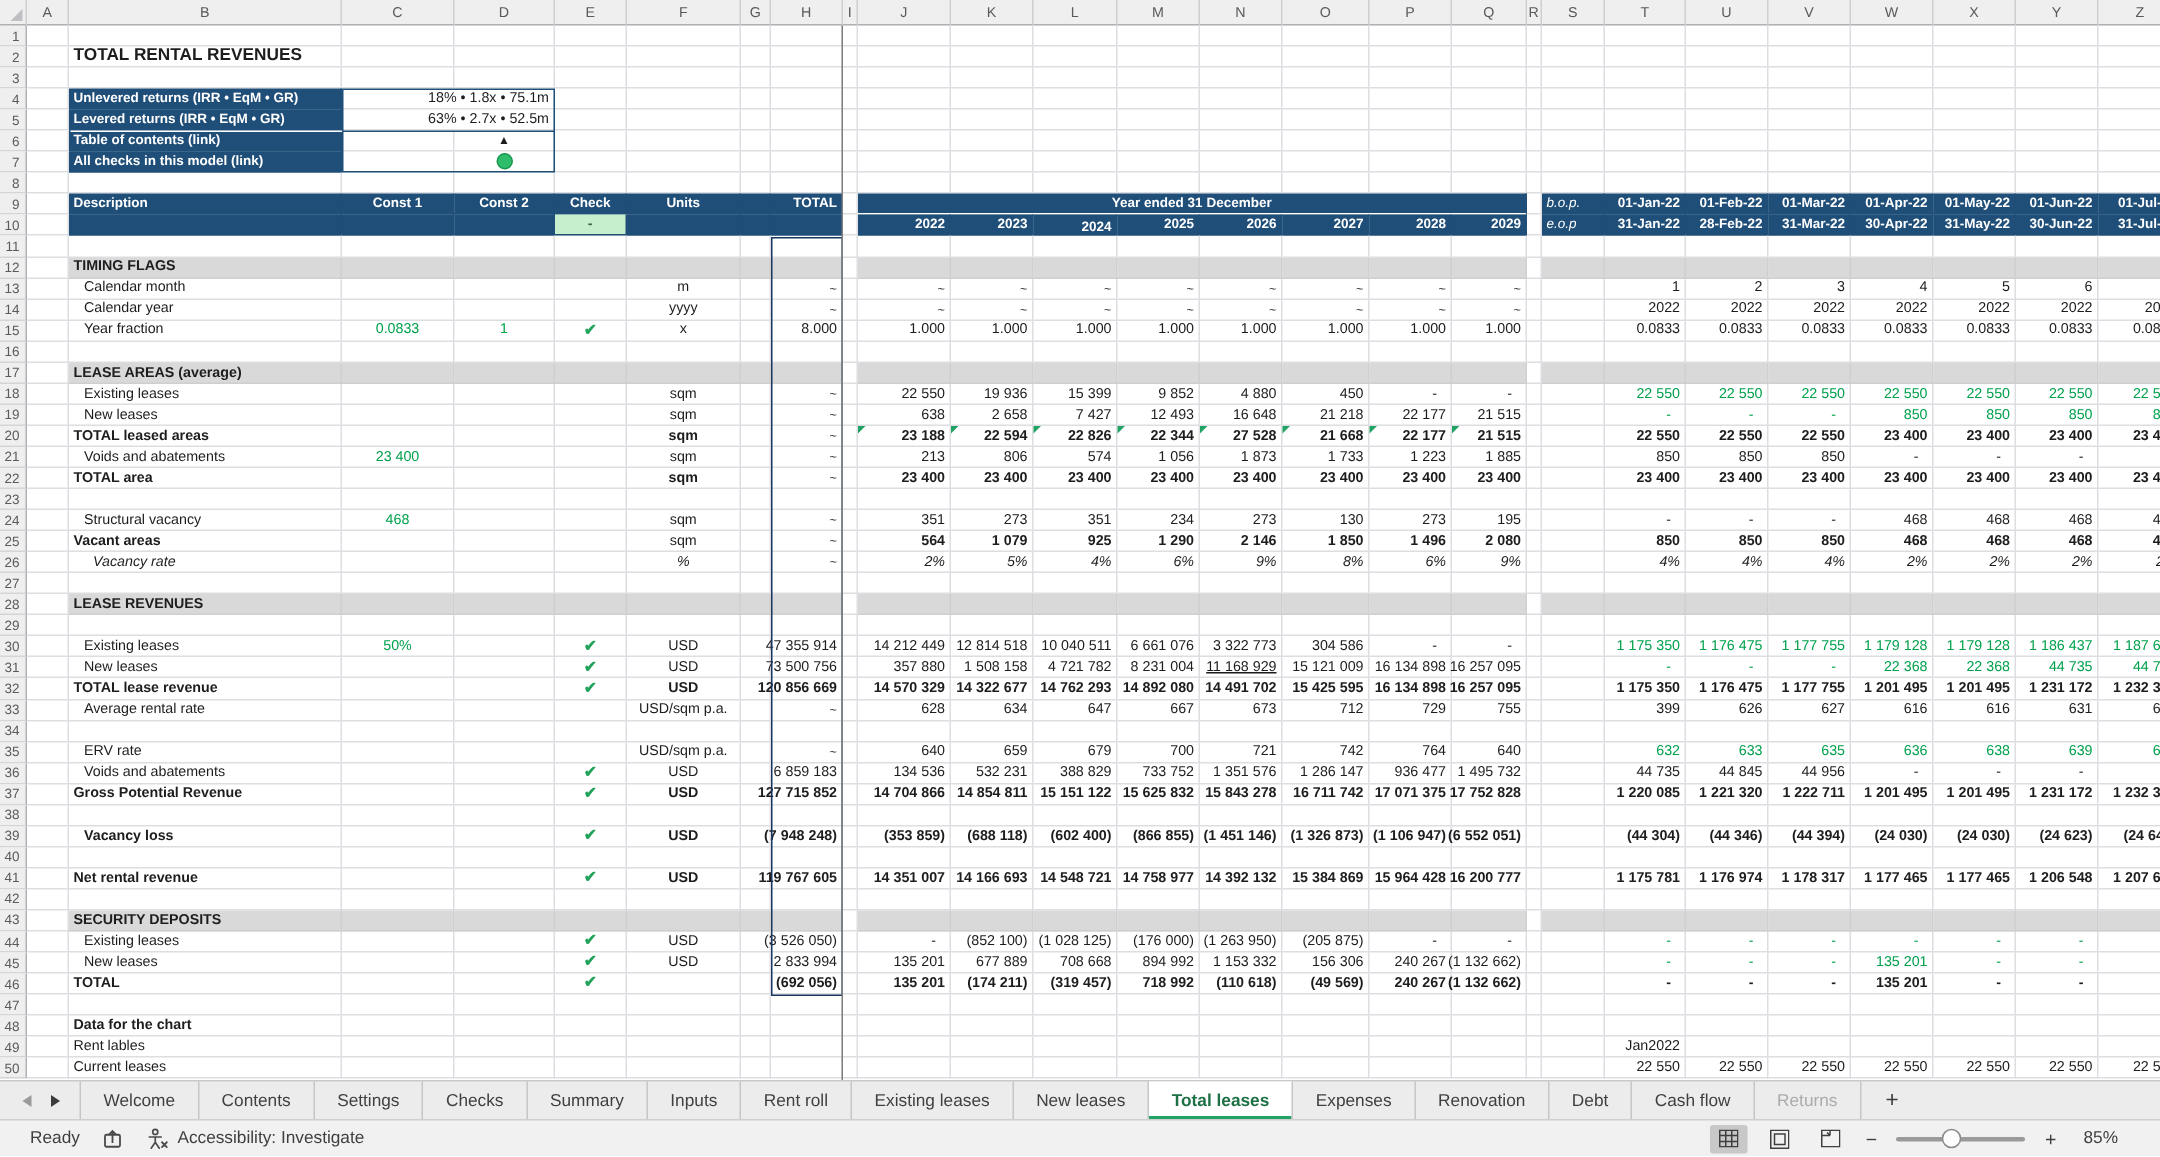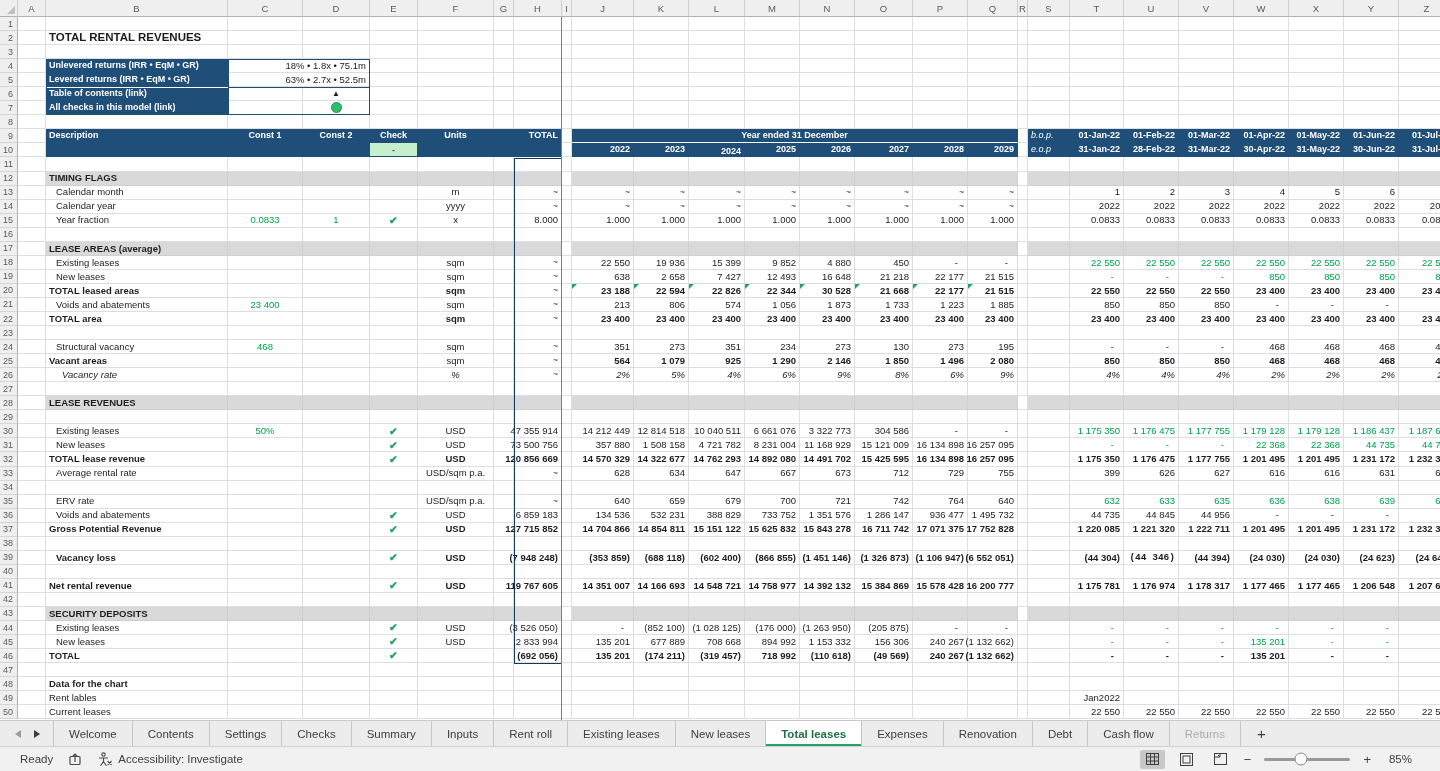--- a/index.html
+++ b/index.html
@@ -1005,21 +1005,21 @@
           </div>
           <div class="cell r b" style="width: 56px;">
             <span class="tx">22 826</span>
             <span class="cmt"></span>
           </div>
           <div class="cell r b" style="width: 55px;">
             <span class="tx">22 344</span>
             <span class="cmt"></span>
           </div>
           <div class="cell r b" style="width: 55px;">
-            <span class="tx">30 528</span>
+            <span class="tx">27 528</span>
             <span class="cmt"></span>
           </div>
           <div class="cell r b" style="width: 58px;">
             <span class="tx">21 668</span>
             <span class="cmt"></span>
           </div>
           <div class="cell r b" style="width: 55px;">
             <span class="tx">22 177</span>
             <span class="cmt"></span>
           </div>
@@ -1589,21 +1589,21 @@
           </div>
           <div class="cell r" style="width: 55px;">
             <span class="tx">1 508 158</span>
           </div>
           <div class="cell r" style="width: 56px;">
             <span class="tx">4 721 782</span>
           </div>
           <div class="cell r" style="width: 55px;">
             <span class="tx">8 231 004</span>
           </div>
-          <div class="cell r" style="width: 55px;">
+          <div class="cell r" style="width: 55px; text-decoration: underline;">
             <span class="tx">11 168 929</span>
           </div>
           <div class="cell r" style="width: 58px;">
             <span class="tx">15 121 009</span>
           </div>
           <div class="cell r" style="width: 55px;">
             <span class="tx">16 134 898</span>
           </div>
           <div class="cell r" style="width: 50px;">
             <span class="tx">16 257 095</span>
@@ -2060,21 +2060,21 @@
             <span class="tx">(1 106 947)</span>
           </div>
           <div class="cell r b" style="width: 50px;">
             <span class="tx">(6 552 051)</span>
           </div>
           <div class="cell" style="width: 10px;"></div>
           <div class="cell" style="width: 42px;"></div>
           <div class="cell r b" style="width: 54px;">
             <span class="tx">(44 304)</span>
           </div>
-          <div class="cell r b" style="width: 55px; font-family: Liberation Mono, monospace;">
+          <div class="cell r b" style="width: 55px;">
             <span class="tx">(44 346)</span>
           </div>
           <div class="cell r b" style="width: 55px;">
             <span class="tx">(44 394)</span>
           </div>
           <div class="cell r b" style="width: 55px;">
             <span class="tx">(24 030)</span>
           </div>
           <div class="cell r b" style="width: 55px;">
             <span class="tx">(24 030)</span>
@@ -2146,21 +2146,21 @@
           <div class="cell r b" style="width: 55px;">
             <span class="tx">14 758 977</span>
           </div>
           <div class="cell r b" style="width: 55px;">
             <span class="tx">14 392 132</span>
           </div>
           <div class="cell r b" style="width: 58px;">
             <span class="tx">15 384 869</span>
           </div>
           <div class="cell r b" style="width: 55px;">
-            <span class="tx">15 578 428</span>
+            <span class="tx">15 964 428</span>
           </div>
           <div class="cell r b" style="width: 50px;">
             <span class="tx">16 200 777</span>
           </div>
           <div class="cell" style="width: 10px;"></div>
           <div class="cell" style="width: 42px;"></div>
           <div class="cell r b" style="width: 54px;">
             <span class="tx">1 175 781</span>
           </div>
           <div class="cell r b" style="width: 55px;">

